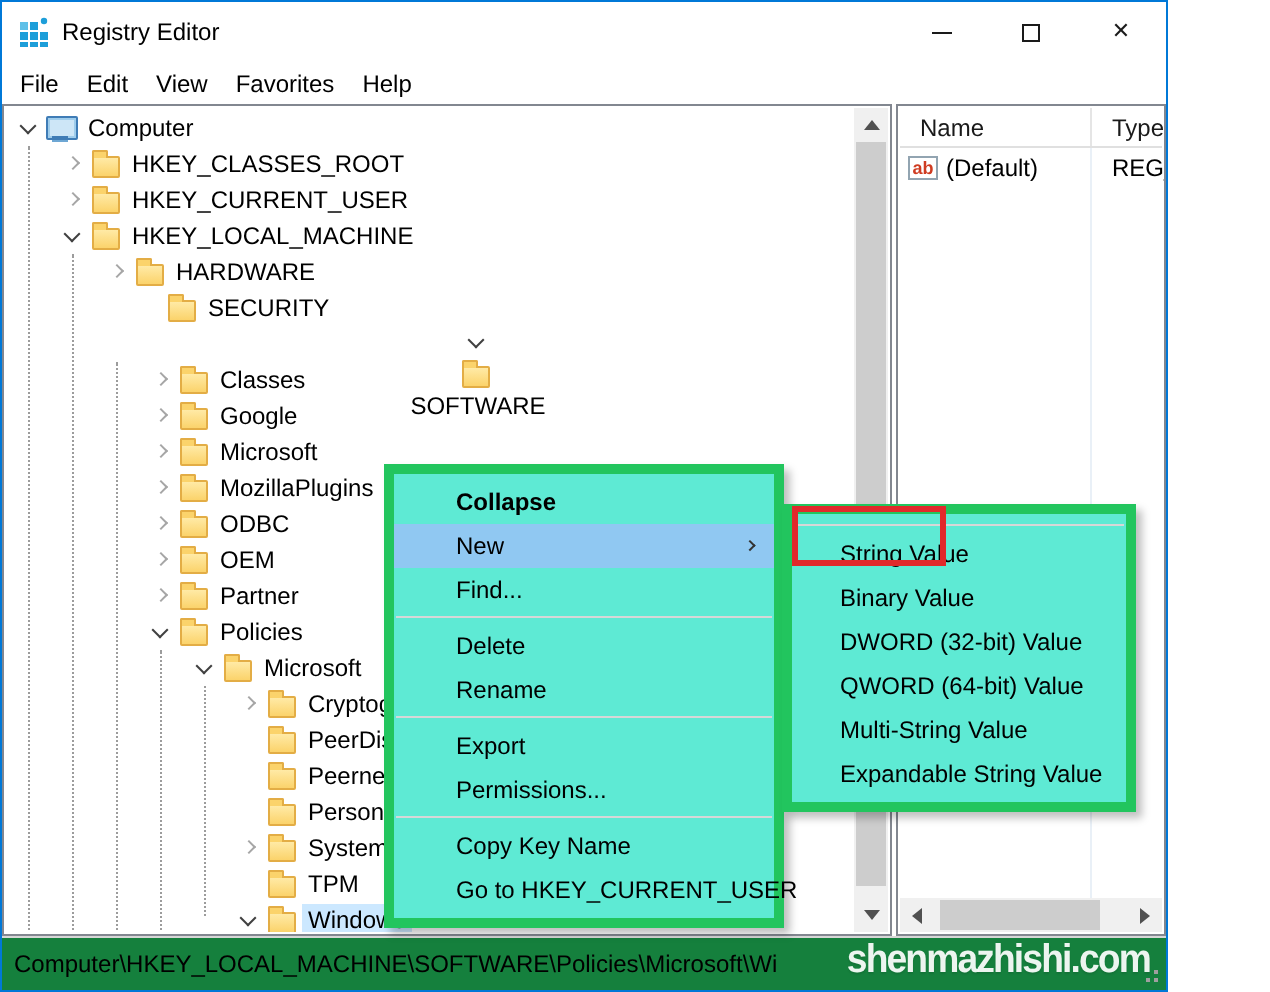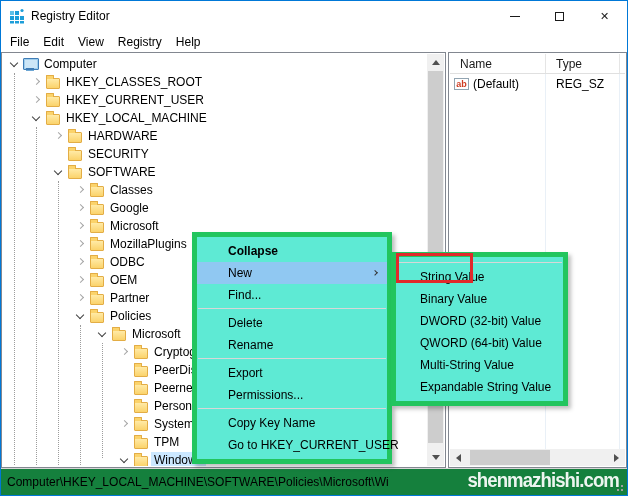--- a/index.html
+++ b/index.html
@@ -1,18 +1,18 @@
 <!DOCTYPE html>
 <html><head>
 <meta charset="utf-8">
 <style>
   html,body{margin:0;padding:0;background:#ffffff;}
   *{box-sizing:border-box;}
   .window{
-    position:relative;width:628px;height:496px;background:#fff;
+    position:relative;width:584px;height:496px;background:#fff;
     border:1px solid #0078d7;
     font-family:"Liberation Sans","DejaVu Sans",sans-serif;font-size:12px;color:#000;
     overflow:hidden;
   }
   
   .titlebar{position:absolute;left:0;top:0;right:0;height:30px;background:#fff;display:flex;align-items:center;}
   .app-icon{width:16px;height:16px;margin:0 6px 0 8px;flex:none;}
   .title{font-size:12px;}
   .caption-buttons{position:absolute;right:0;top:0;height:30px;display:flex;}
   .cap-btn{width:45px;height:30px;display:flex;align-items:center;justify-content:center;cursor:default;}
@@ -119,21 +119,21 @@
       <div class="cap-btn">
           <span class="g-close">✕</span>
         </div>
     </div>
   </div>
 
   <div class="menubar">
       <div class="mb-item">File</div>
       <div class="mb-item">Edit</div>
       <div class="mb-item">View</div>
-      <div class="mb-item">Registry</div>
+      <div class="mb-item">Favorites</div>
       <div class="mb-item">Help</div>
     </div>
 
   <div class="main">
 
     <div class="tree-panel">
       <div class="tl l1"></div>
       <div class="tl l2"></div>
       <div class="tl l3"></div>
       <div class="tl l4"></div>
@@ -157,26 +157,26 @@
           <div class="trow" style="padding-left: 26px;">
             <span class="chev exp"></span>
             <span class="ticon folder"></span>
             <span class="tlabel">HKEY_LOCAL_MACHINE</span>
           </div>
           <div class="trow" style="padding-left: 48px;">
             <span class="chev col"></span>
             <span class="ticon folder"></span>
             <span class="tlabel">HARDWARE</span>
           </div>
-          <div class="trow" style="padding-left: 48px;">
+          <div class="trow" style="padding-left: 64px;">
             <span class="chev none"></span>
             <span class="ticon folder"></span>
             <span class="tlabel">SECURITY</span>
           </div>
-          <div class="trow" style="padding-left: 48px;">
+          <div class="trow" style="padding-left: 48px; flex-direction: column;">
             <span class="chev exp"></span>
             <span class="ticon folder"></span>
             <span class="tlabel">SOFTWARE</span>
           </div>
           <div class="trow" style="padding-left: 70px;">
             <span class="chev col"></span>
             <span class="ticon folder"></span>
             <span class="tlabel">Classes</span>
           </div>
           <div class="trow" style="padding-left: 70px;">

